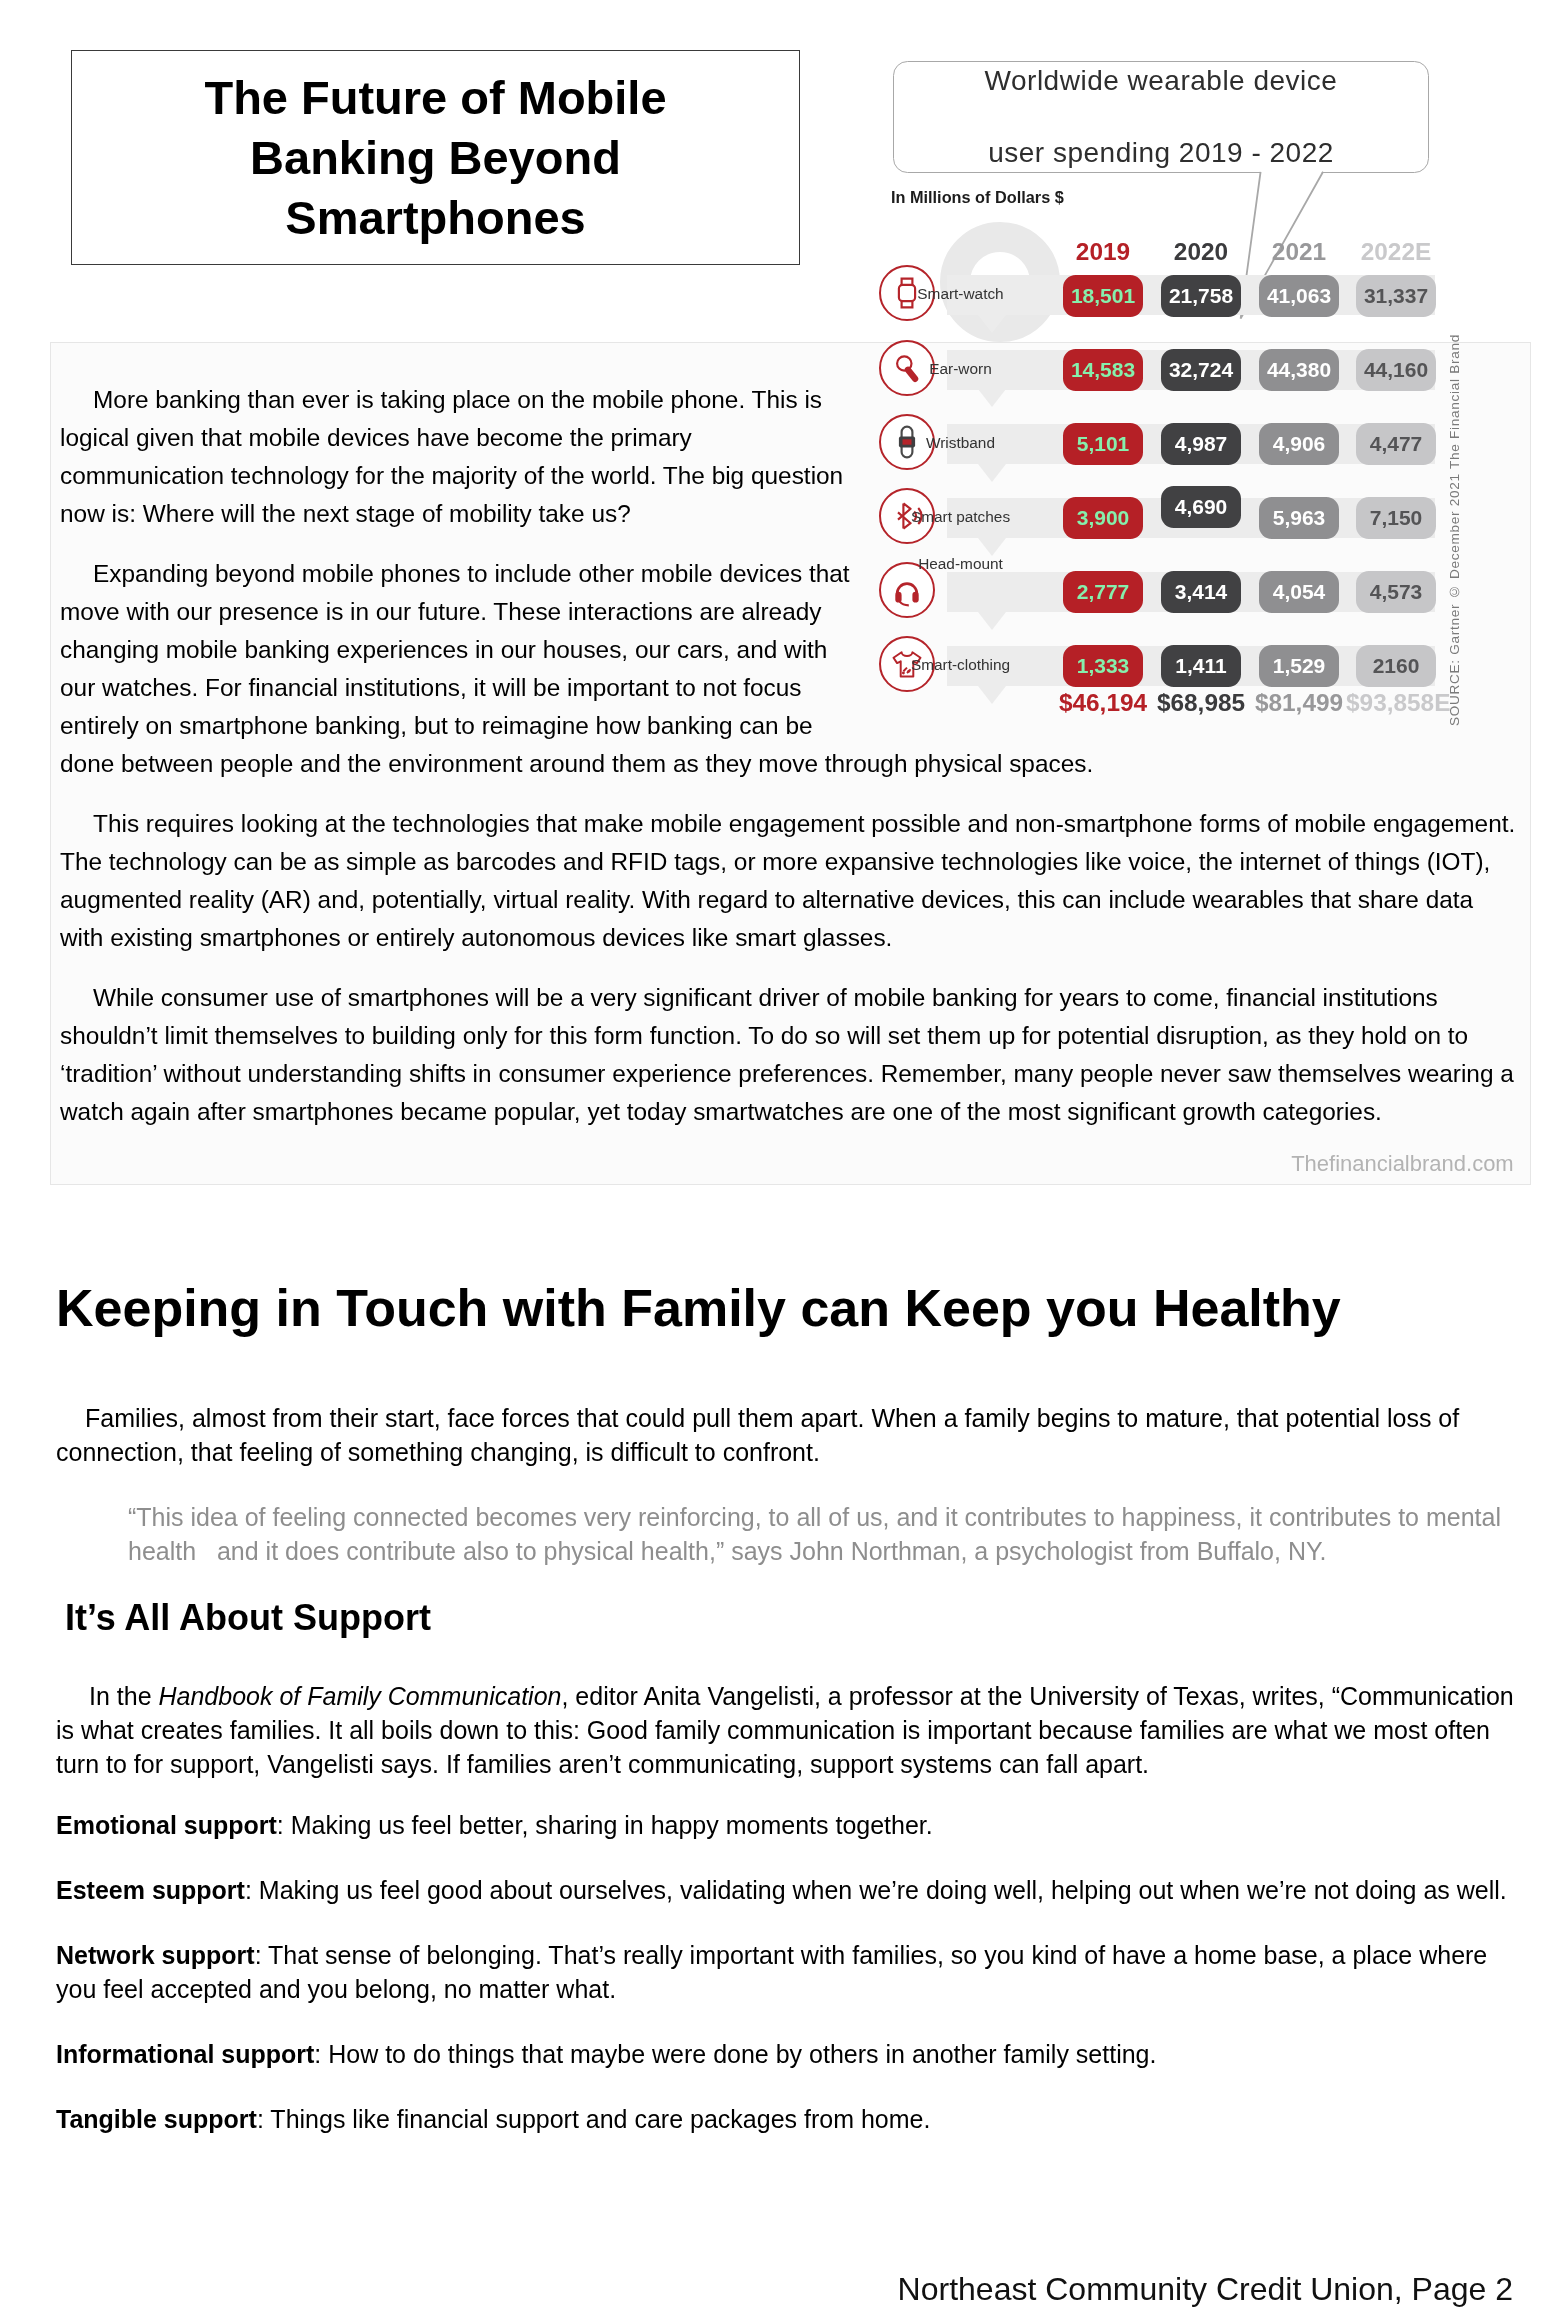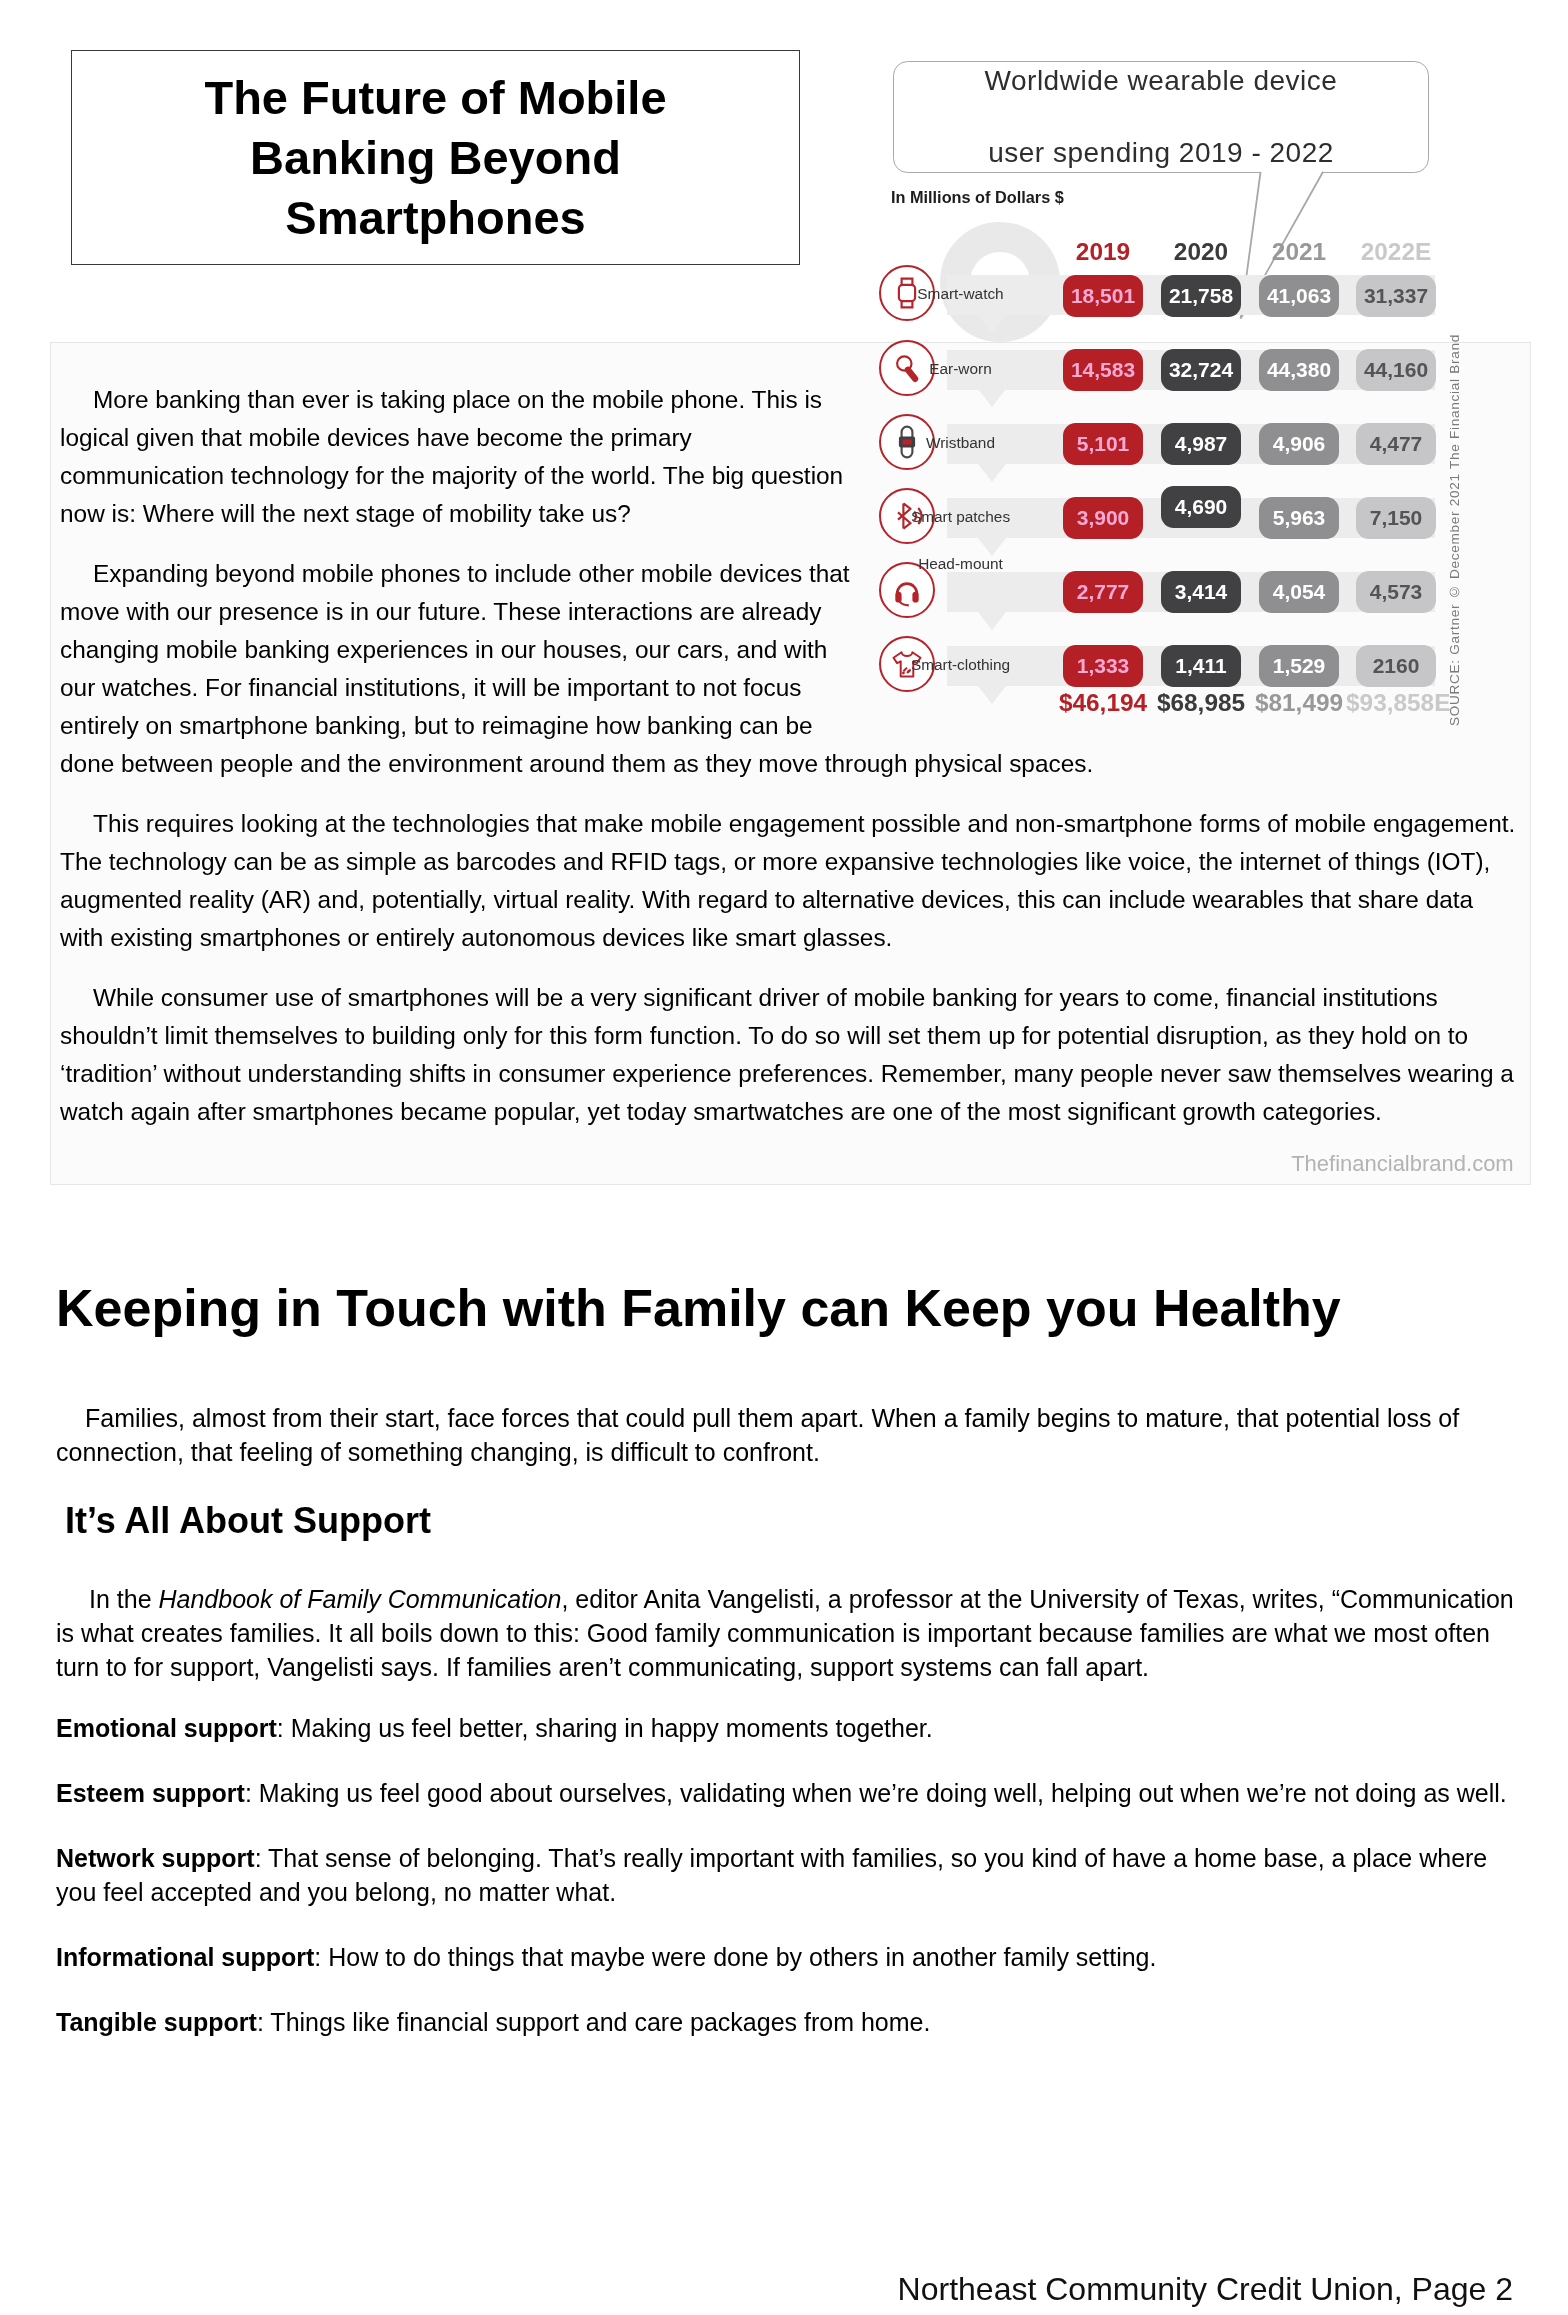--- a/index.html
+++ b/index.html
@@ -32,21 +32,21 @@
   .c1{left:217px;} .c2{left:315px;} .c3{left:413px;} .c4{left:510px;}
   .h2019{color:#b52026;} .h2020{color:#3b3b3d;} .h2021{color:#98989a;} .h2022{color:#c9c9cb;}
   .band{position:absolute;left:101px;width:488px;height:40px;background:#ececec;}
   .notch{position:absolute;left:132px;width:0;height:0;border-left:14.5px solid transparent;
          border-right:14.5px solid transparent;border-top:18px solid #ececec;}
   .circ{position:absolute;left:33px;width:52px;height:52px;border:2.7px solid #b5242a;border-radius:50%;
         background:#fff;display:flex;align-items:center;justify-content:center;}
   .dlabel{position:absolute;left:51px;width:127px;font-size:15.4px;font-weight:500;color:#333;text-align:center;}
   .pill{position:absolute;width:80px;height:42px;border-radius:12.7px;font-size:21px;font-weight:bold;
         text-align:center;line-height:42px;}
-  .p2019{background:#b52026;color:#f9a8d4;text-align:center;} .p2020{background:#414143;color:#fff;}
+  .p2019{background:#b52026;color:#86efac;text-align:center;} .p2020{background:#414143;color:#fff;}
   .p2021{background:#8f8f91;color:#fff;} .p2022{background:#c6c6c8;color:#545456;}
   .total{position:absolute;top:637px;width:100px;font-size:24.4px;font-weight:bold;text-align:center;white-space:nowrap;}
   .t1{left:207px;color:#b52026;} .t2{left:305px;color:#3b3b3d;} .t3{left:403px;color:#98989a;} .t4{left:500px;color:#c9c9cb;}
   .source{position:absolute;left:601px;top:190px;height:484px;writing-mode:vertical-rl;
           transform:rotate(180deg);font-size:13.6px;color:#7a7a7a;letter-spacing:0.7px;white-space:nowrap;}
 
   
   .art2{position:absolute;left:56px;top:1280px;width:1462px;}
   .art2 h1{font-size:52px;font-weight:bold;margin:0 0 65px 0;line-height:56px;}
   .art2 .intro{font-size:25px;line-height:34px;margin:0 0 31px 0;text-indent:29px;}
@@ -201,20 +201,21 @@
     <div class="total t2">$68,985</div>
     <div class="total t3">$81,499</div>
     <div class="total t4">$93,858E</div>
 
     <div class="source">SOURCE: Gartner © December 2021 The Financial Brand</div>
   </div>
 
   <div class="art2">
     <h1>Keeping in Touch with Family can Keep you Healthy</h1>
     <p class="intro">Families, almost from their start, face forces that could pull them apart. When a family begins to mature, that potential loss of connection, that feeling of something changing, is difficult to confront.</p>
+    <p class="quote">“This idea of feeling connected becomes very reinforcing, to all of us, and it contributes to happiness, it contributes to mental health   and it does contribute also to physical health,” says John Northman, a psychologist from Buffalo, NY.</p>
     <h2>It’s All About Support</h2>
     <p class="body"><span>In the </span><i>Handbook of Family Communication</i><span>, editor Anita Vangelisti, a professor at the University of Texas, writes, “Communication is what creates families. It all boils down to this: Good family communication is important because families are what we most often turn to for support, Vangelisti says. If families aren’t communicating, support systems can fall apart.</span></p>
 
     <p class="support"><b>Emotional support</b><span>: Making us feel better, sharing in happy moments together.</span></p>
     <p class="support"><b>Esteem support</b><span>: Making us feel good about ourselves, validating when we’re doing well, helping out when we’re not doing as well.</span></p>
     <p class="support"><b>Network support</b><span>: That sense of belonging. That’s really important with families, so you kind of have a home base, a place where you feel accepted and you belong, no matter what.</span></p>
     <p class="support"><b>Informational support</b><span>: How to do things that maybe were done by others in another family setting.</span></p>
     <p class="support"><b>Tangible support</b><span>: Things like financial support and care packages from home.</span></p>
   </div>
 

